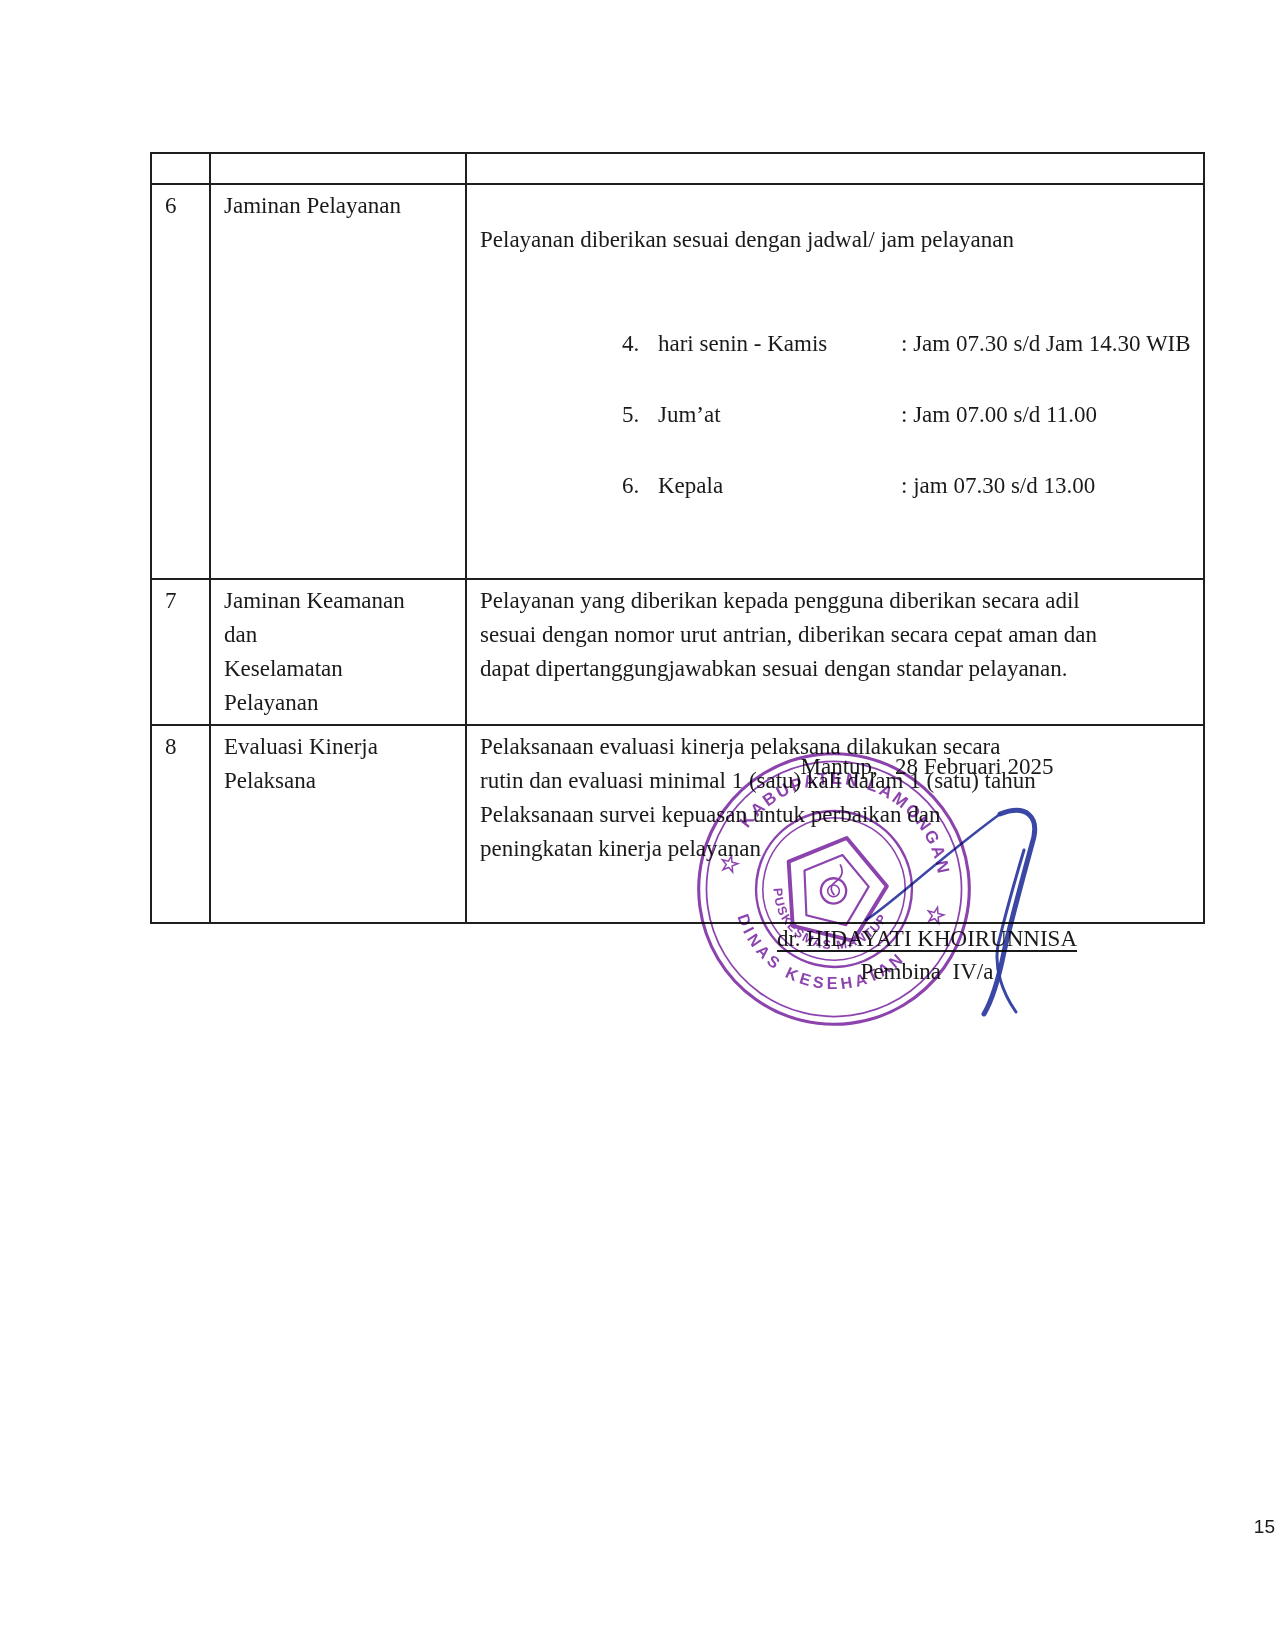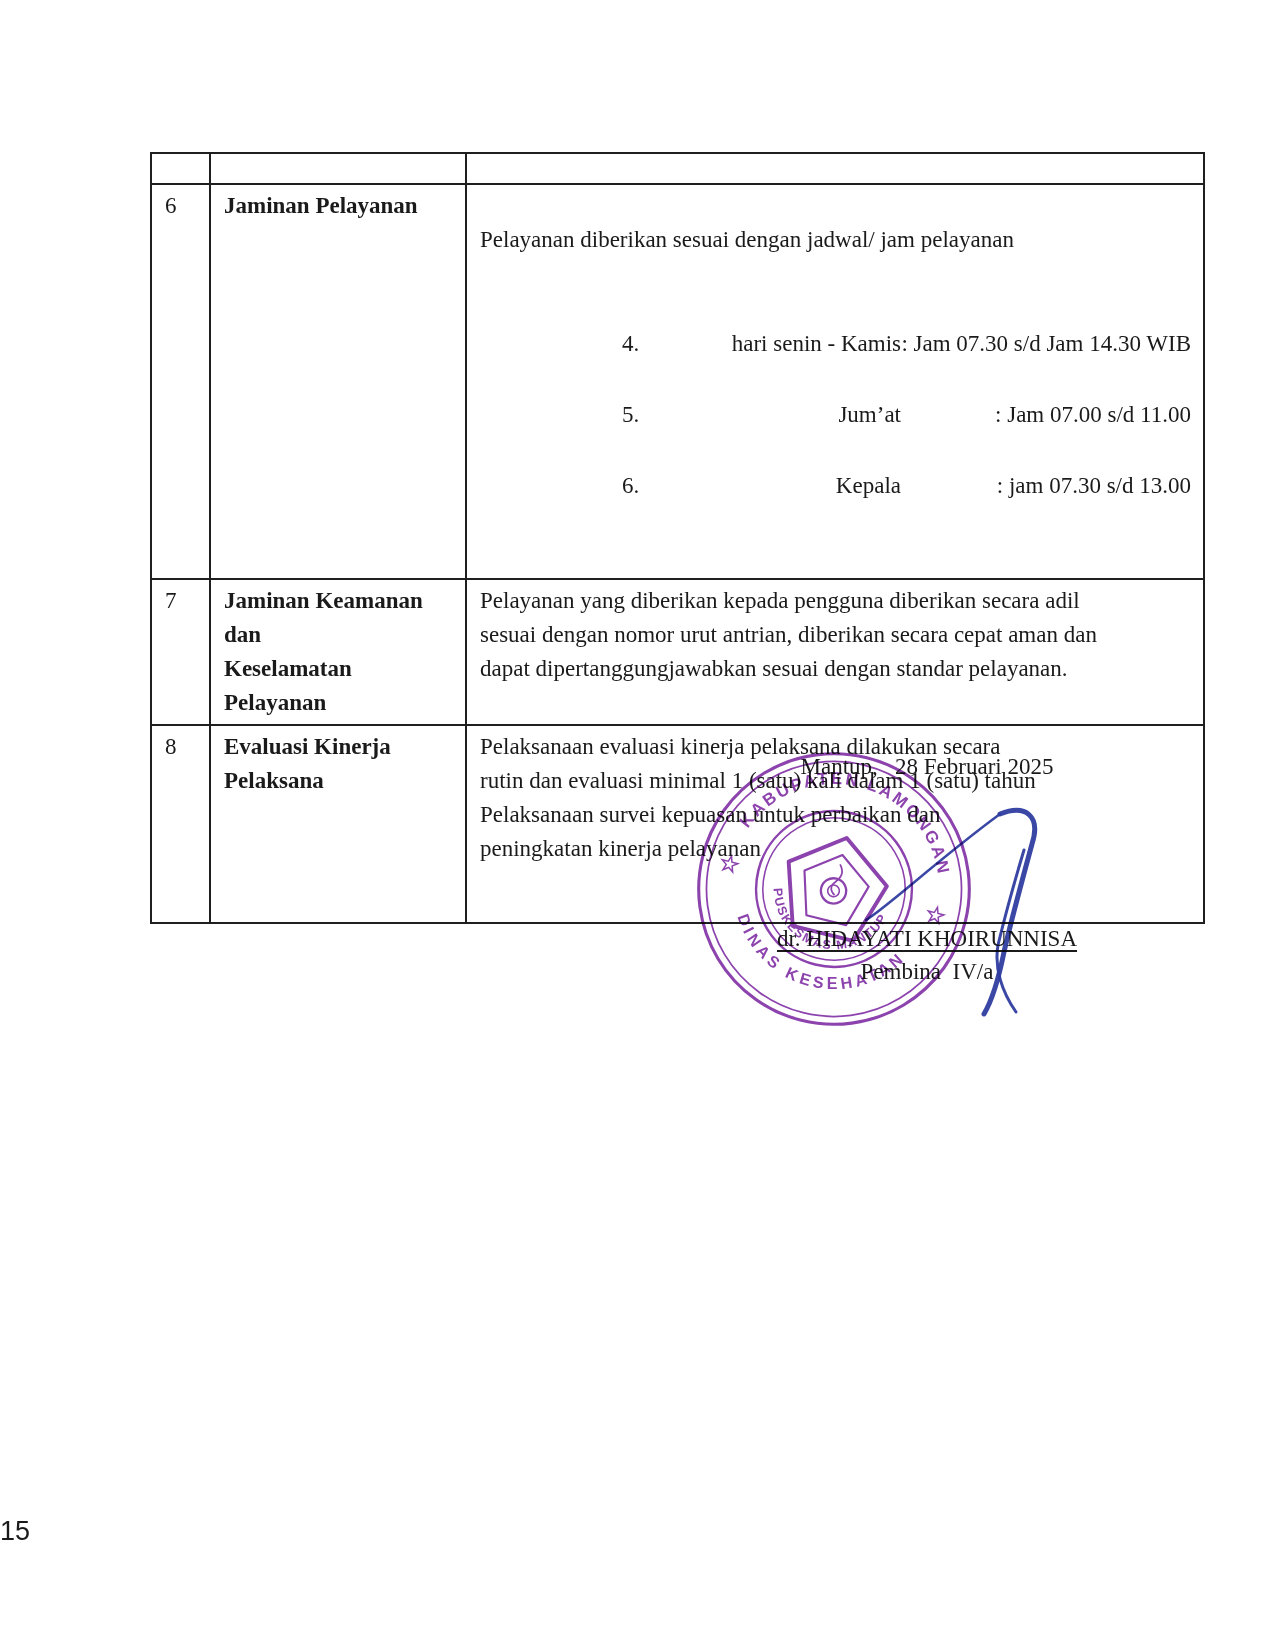--- a/index.html
+++ b/index.html
@@ -21,32 +21,32 @@
     font-size:23px;
     line-height:34px;
   }
   table.std td{
     border:2px solid #1f1f1f;
     vertical-align:top;
     padding:4px 12px 4px 13px;
     box-sizing:border-box;
   }
   td.c-no{width:59px;padding-left:11px;}
-  td.c-aspect{width:256px;white-space:pre-line;font-weight:bold;}
+  td.c-aspect{width:256px;white-space:pre-line;}
   td.c-content{width:738px;white-space:pre-line;margin-top:18px;}
   tr.r-empty td{height:31px;padding:0;}
   tr.r6 td{height:167px;}
   tr.r7 td{height:135px;}
   tr.r8 td{height:198px;}
 
   .sched{margin-top:2px;}
   .sched-row{display:flex;padding-left:142px;margin-bottom:3px;white-space:pre;}
   .sched-num{width:36px;}
-  .sched-label{width:243px;text-align:right;}
-  .sched-time{flex:1;text-align:right;}
+  .sched-label{width:243px;}
+  .sched-time{flex:1;}
 
   
   .sig-block{
     position:absolute; left:740px; top:750px; width:374px;
     text-align:center; font-size:23px; line-height:34px;
     z-index:1;
   }
   .sig-line{white-space:pre;}
   .sig-gap{height:138px;}
   .sig-name{text-decoration:underline;text-underline-offset:4px;line-height:33px;}
@@ -72,23 +72,23 @@
     position:absolute; left:850px; top:770px;
     width:200px;height:260px;
     mix-blend-mode:multiply;
     z-index:3;
   }
   .sig-ink path{fill:none;stroke:var(--sig-ink,#2f3da0);stroke-linecap:round;opacity:.95;}
 
   
   .page-num{
     position:absolute; left:0; top:1516px; width:1275px;
-    text-align:left;
+    text-align:right;
     font-family:"Liberation Sans",sans-serif;
-    font-size:27px;color:#1a1a1a;
+    font-size:19px;color:#1a1a1a;
   }
 </style>
 </head>
 <body>
 
 <div class="page">
 
   <table class="std">
     <tbody>
       <tr class="r-empty">

